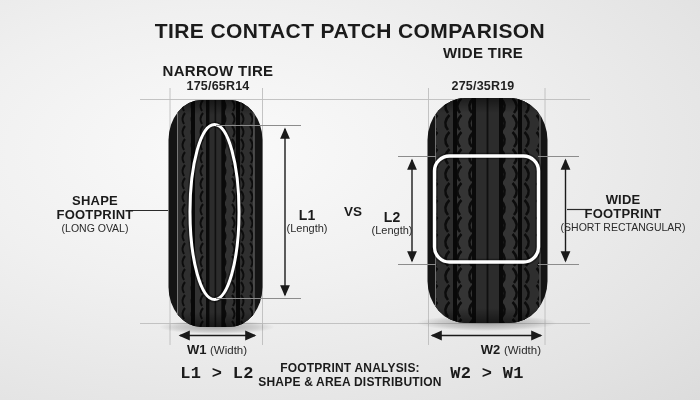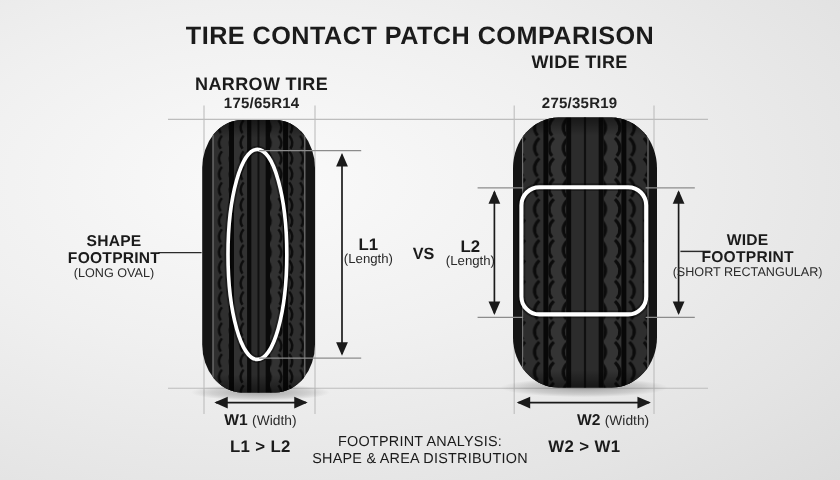--- a/index.html
+++ b/index.html
@@ -9,28 +9,28 @@
     font-family:"Liberation Sans", sans-serif;color:#1b1b1b;
     -webkit-font-smoothing:antialiased;
   }
   .abs{position:absolute;}
   .ctr{text-align:center;}
   .title{left:0;top:19px;width:700px;font-size:21px;font-weight:700;letter-spacing:.4px;}
   .th{font-size:15px;font-weight:700;letter-spacing:.3px;}
   .tsize{font-size:12.5px;font-weight:700;letter-spacing:.2px;color:#222;text-align:center;}
   .callout .b{font-size:13px;font-weight:700;line-height:14px;letter-spacing:.2px;}
   .callout .s{font-size:10.5px;font-weight:400;line-height:13px;color:#2a2a2a;}
-  .dimlab .b{font-size:14px;font-weight:700;line-height:14px;}
+  .dimlab .b{font-size:14px;font-weight:700;line-height:14px;margin-top:12px;}
   .dimlab .s{font-size:11px;font-weight:400;line-height:13px;color:#2a2a2a;}
   .wlab{font-size:13px;}
   .wlab .b{font-weight:700;}
   .wlab .s{font-size:11.5px;font-weight:400;color:#2a2a2a;}
   .vs{font-size:13.5px;font-weight:700;}
-  .cmp{font-size:14px;font-weight:700;letter-spacing:.3px;}
-  .footer-line{font-size:12px;font-weight:400;line-height:13.5px;letter-spacing:.2px;}
+  .cmp{font-size:17px;font-weight:700;letter-spacing:.3px;font-family:Liberation Mono, monospace;}
+  .footer-line{font-size:12px;font-weight:700;line-height:13.5px;letter-spacing:.2px;}
   svg{display:block;}
 </style>
 </head>
 <body>
 
 <div class="canvas">
 
   <svg class="abs" style="left:0;top:0" width="700" height="400">
     <defs>
       <radialGradient id="shdw" cx="50%" cy="50%" r="50%">

